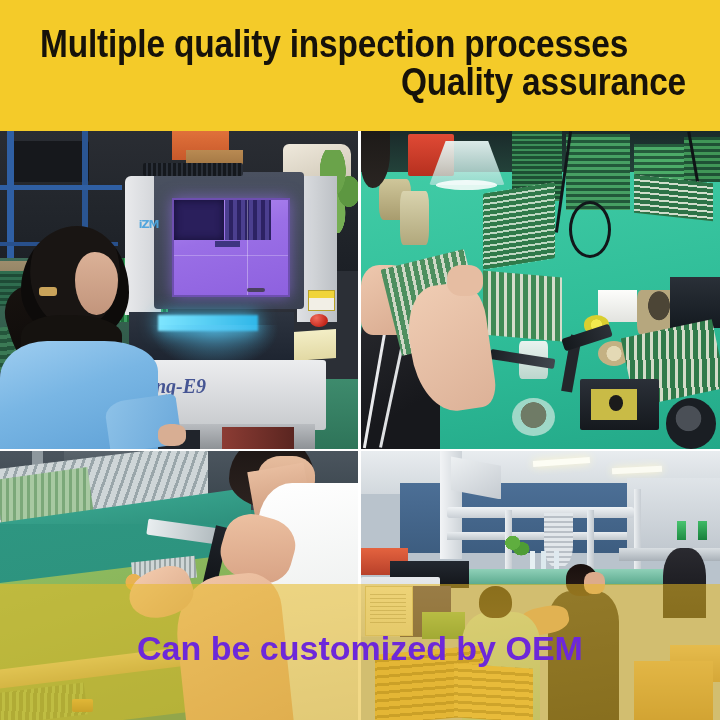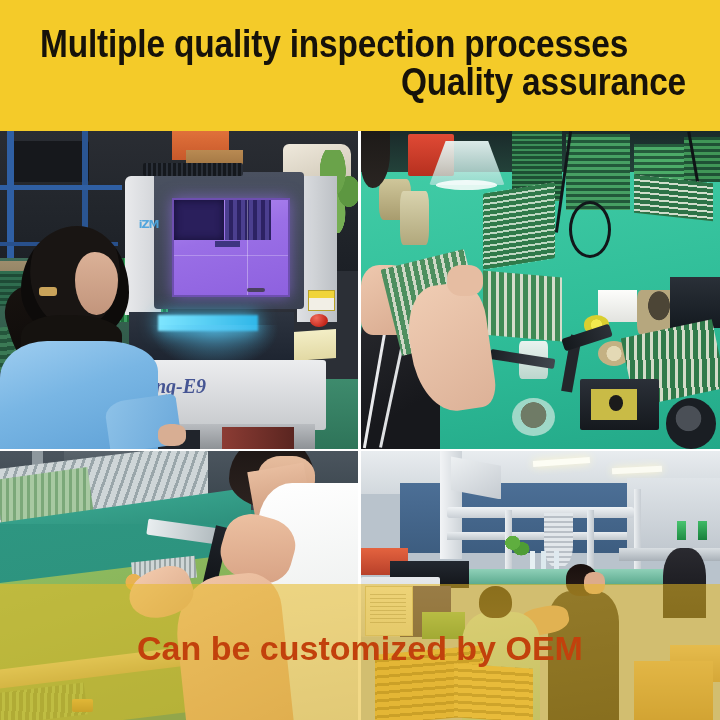--- a/index.html
+++ b/index.html
@@ -761,21 +761,21 @@
     height: 136px;
     background: rgba(232, 186, 36, 0.55);
     pointer-events: none;
   }
   #caption {
     position: absolute;
     left: 0;
     top: 628px;
     width: 720px;
     text-align: center;
-    color: #c2410c;
+    color: #6d28d9;
     font-family: "Liberation Sans Narrow", "Liberation Sans", "DejaVu Sans", sans-serif;
     font-weight: 700;
     font-size: 34px;
     line-height: 40px;
     letter-spacing: 0px;
     white-space: nowrap;
   }
 </style>
 </head>
 <body>

